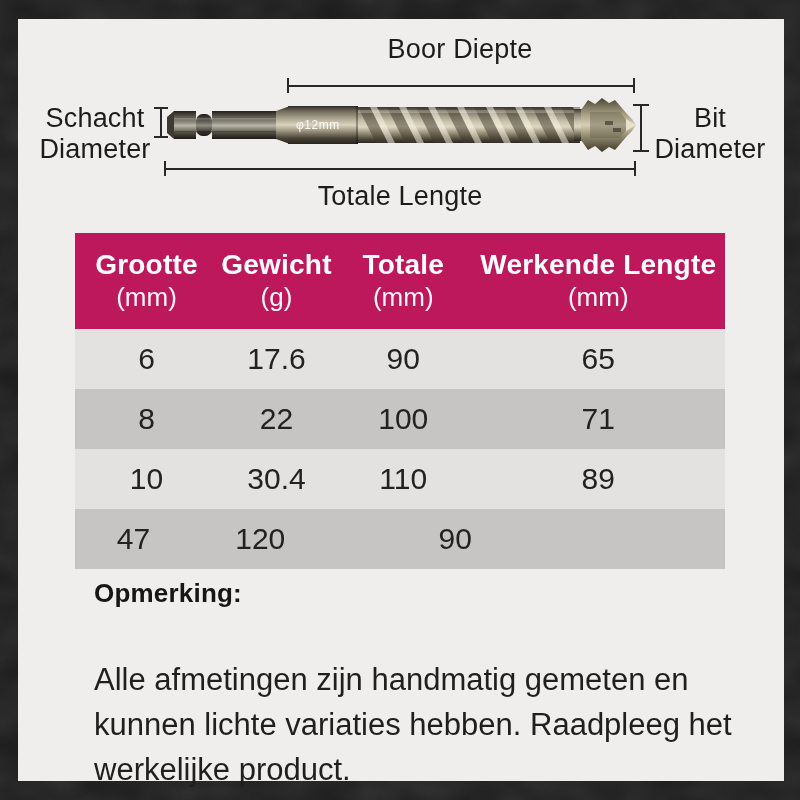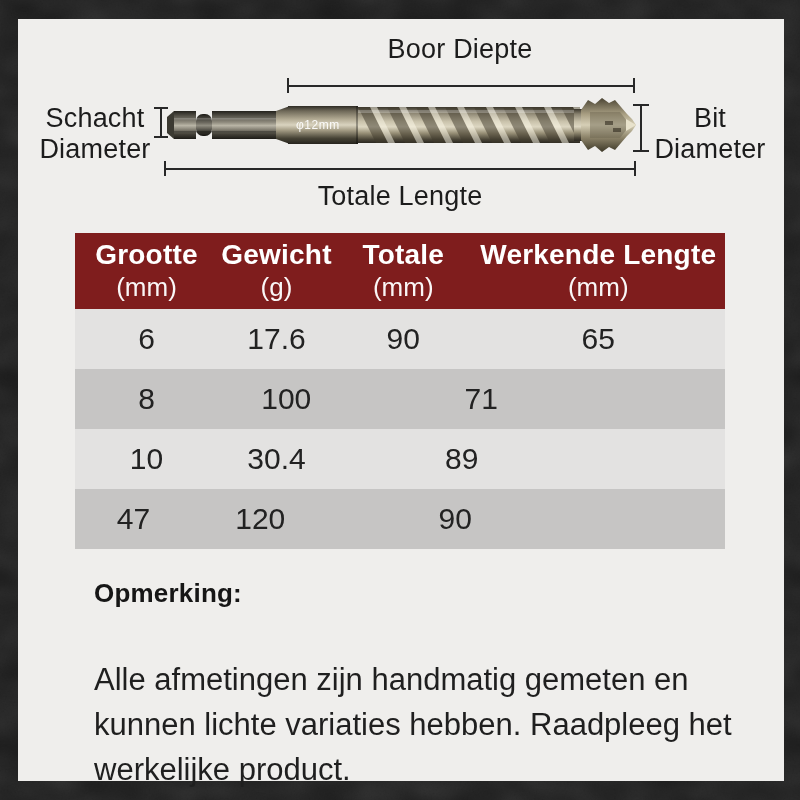--- a/index.html
+++ b/index.html
@@ -11,21 +11,21 @@
   
   .dim-label{position:absolute;z-index:3;color:#1c1c1c;font-size:27px;line-height:31px;text-align:center;letter-spacing:0.2px;}
   .dim-hline{position:absolute;z-index:2;height:0;border-top:2px solid #282828;}
   .dim-vtick{position:absolute;z-index:2;width:2px;background:#282828;}
   .dim-vline{position:absolute;z-index:2;width:2px;background:#282828;}
   .dim-hcap{position:absolute;z-index:2;height:2px;background:#282828;}
   .drill-svg{position:absolute;left:150px;top:88px;width:505px;height:80px;z-index:2;}
 
   
   .spec-table{position:absolute;left:75px;top:233px;width:650px;z-index:3;display:flex;flex-direction:column;}
-  .thead{display:flex;height:76px;background:#7f1d1d;color:#ffffff;}
+  .thead{display:flex;height:96px;background:#be185d;color:#ffffff;}
   .th{display:flex;flex-direction:column;align-items:center;justify-content:center;gap:1px;}
   .th .h1{font-size:28px;font-weight:bold;letter-spacing:0.2px;}
   .th .h2{font-size:26px;font-weight:normal;opacity:0.96;}
   .trow{display:flex;height:60px;}
   .trow:nth-child(odd){background:#e3e2e1;}
   .trow:nth-child(even){background:#c6c5c4;}
   .td{display:flex;align-items:center;justify-content:center;font-size:30px;color:#222222;}
   .c1{width:22%;} .c2{width:18%;} .c3{width:21%;} .c4{width:39%;}
 
   
@@ -185,26 +185,28 @@
     </div>
     <div class="tbody">
       <div class="trow">
         <div class="td c1">6</div>
         <div class="td c2">17.6</div>
         <div class="td c3">90</div>
         <div class="td c4">65</div>
       </div>
       <div class="trow">
         <div class="td c1">8</div>
+        <div class="td c2">22</div>
         <div class="td c3">100</div>
         <div class="td c4">71</div>
       </div>
       <div class="trow">
         <div class="td c1">10</div>
         <div class="td c2">30.4</div>
+        <div class="td c3">110</div>
         <div class="td c4">89</div>
       </div>
       <div class="trow">
         <div class="td c2">47</div>
         <div class="td c3">120</div>
         <div class="td c4">90</div>
       </div>
     </div>
   </div>
 

